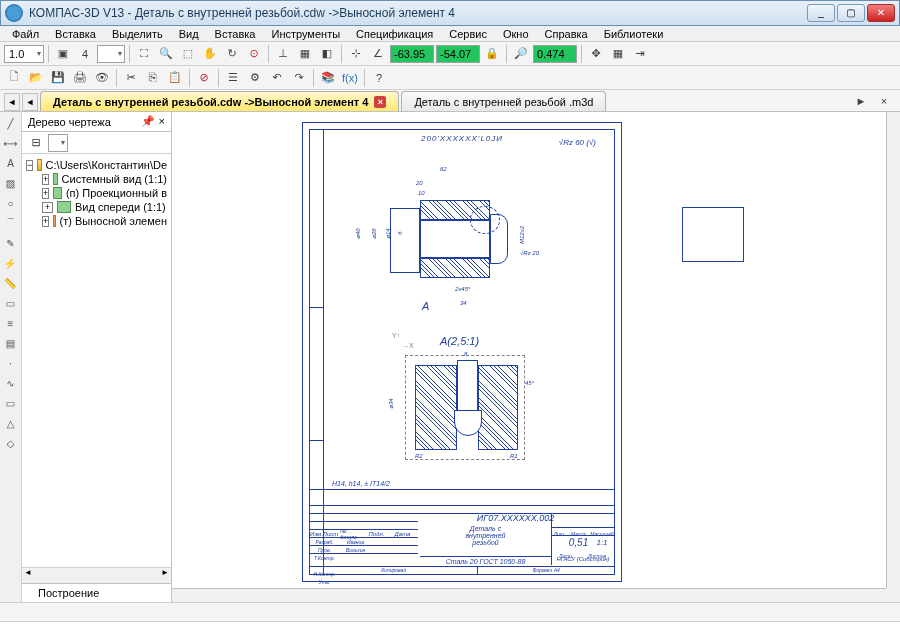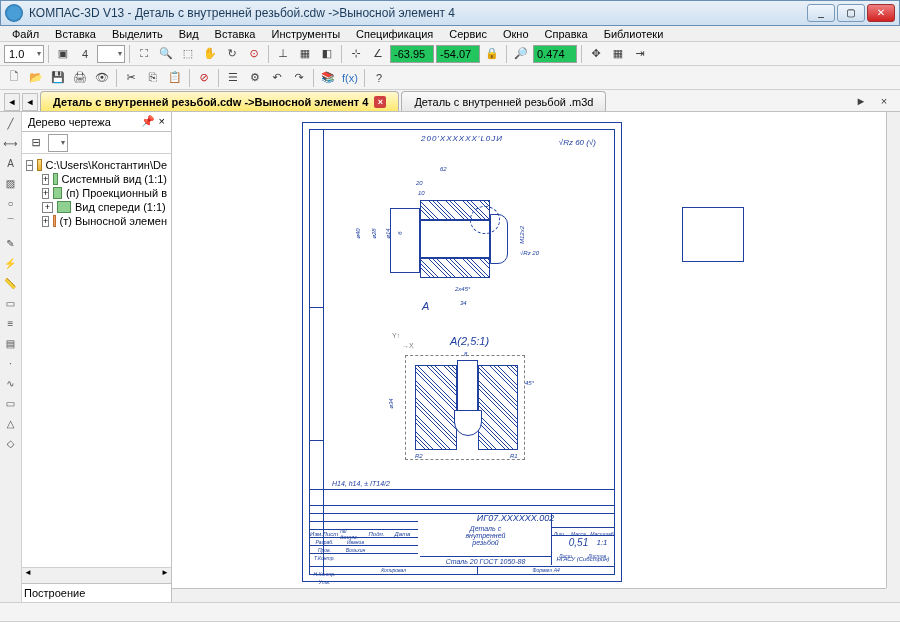--- a/index.html
+++ b/index.html
@@ -43,21 +43,21 @@
 .sidepanel { width: 150px; border-right: 1px solid #c0c0c0; background: #fff; display: flex; flex-direction: column; }
 .sp-title { padding: 3px 6px; font-size: 11px; border-bottom: 1px solid #c0c0c0; display: flex; justify-content: space-between; align-items: flex-end; }
 .sp-tools { height: 22px; border-bottom: 1px solid #d0d0d0; display: flex; align-items: center; padding: 0 4px; gap: 2px; }
 .tree { flex: 1; overflow: auto; padding: 4px; font-size: 11px; }
 .tree-item { display: flex; align-items: center; gap: 4px; padding: 1px 0; white-space: nowrap; }
 .tree-item .exp { width: 11px; height: 11px; border: 1px solid #808080; text-align: center; line-height: 9px; font-size: 9px; cursor: pointer; }
 .tree-item .ico { width: 14px; height: 12px; }
 .ico.folder { background: linear-gradient(#ffe088,#e8b030); border: 1px solid #b08020; }
 .ico.view { background: #90d090; border: 1px solid #509050; }
 .ico.view-orange { background: #f0a060; border: 1px solid #c07030; }
-.sp-bottom { border-top: 1px solid #c0c0c0; padding: 3px 2px; }
+.sp-bottom { border-top: 1px solid #c0c0c0; padding: 3px 16px; }
 .sp-scroll { height: 16px; border-top: 1px solid #d0d0d0; background: #f0f0f0; position: relative; }
 .sp-scroll::before { content: "◄"; position: absolute; left: 2px; font-size: 8px; }
 .sp-scroll::after { content: "►"; position: absolute; right: 2px; font-size: 8px; }
 
 
 .canvas-wrap { flex: 1; background: #fff; position: relative; overflow: hidden; }
 .drawing-sheet { position: absolute; left: 130px; top: 10px; width: 320px; height: 460px; border: 1px solid #2040a0; background: #fff; }
 .drawing-frame { position: absolute; inset: 6px; border: 1.5px solid #2040a0; }
 .title-block { position: absolute; bottom: 0; left: 0; right: 0; height: 85px; border-top: 1.5px solid #2040a0; font-size: 6px; }
 .tb-row { border-bottom: 0.5px solid #2040a0; height: 10px; display: flex; }
@@ -270,21 +270,21 @@
           <div class="dim-text" style="left:100px;top:130px">34</div>
           <div class="detail-label" style="left:62px;top:130px;font-size:11px">А</div>
 
           <div style="position:absolute;left:110px;top:36px;width:30px;height:28px;border:1px dashed #2040a0;border-radius:50%"></div>
         </div>
 
         <div style="position:absolute;left:82px;top:202px;font-size:7px;color:#808080">Y↑</div>
         <div style="position:absolute;left:92px;top:212px;font-size:7px;color:#808080">→X</div>
 
         <div class="view-b">
-          <div class="detail-label" style="left:70px;top:-10px;font-size:11px">А(2,5:1)</div>
+          <div class="detail-label" style="left:60px;top:-10px;font-size:11px">А(2,5:1)</div>
           <div style="position:absolute;left:25px;top:10px;width:120px;height:105px;border:1px dashed #808080"></div>
           <div class="tech-shape hatch" style="left:35px;top:20px;width:42px;height:85px"></div>
           <div class="tech-shape hatch" style="left:98px;top:20px;width:40px;height:85px"></div>
           <div class="tech-shape" style="left:77px;top:15px;width:21px;height:55px;background:#fff"></div>
           <div style="position:absolute;left:74px;top:65px;width:28px;height:26px;border:1px solid #2040a0;border-radius:0 0 14px 14px;background:#fff"></div>
           <div class="dim-text" style="left:84px;top:6px">8</div>
           <div class="dim-text" style="left:5px;top:55px;transform:rotate(-90deg)">⌀34</div>
           <div class="dim-text" style="left:145px;top:35px">45°</div>
           <div class="dim-text" style="left:35px;top:108px">R2</div>
           <div class="dim-text" style="left:130px;top:108px">R1</div>

